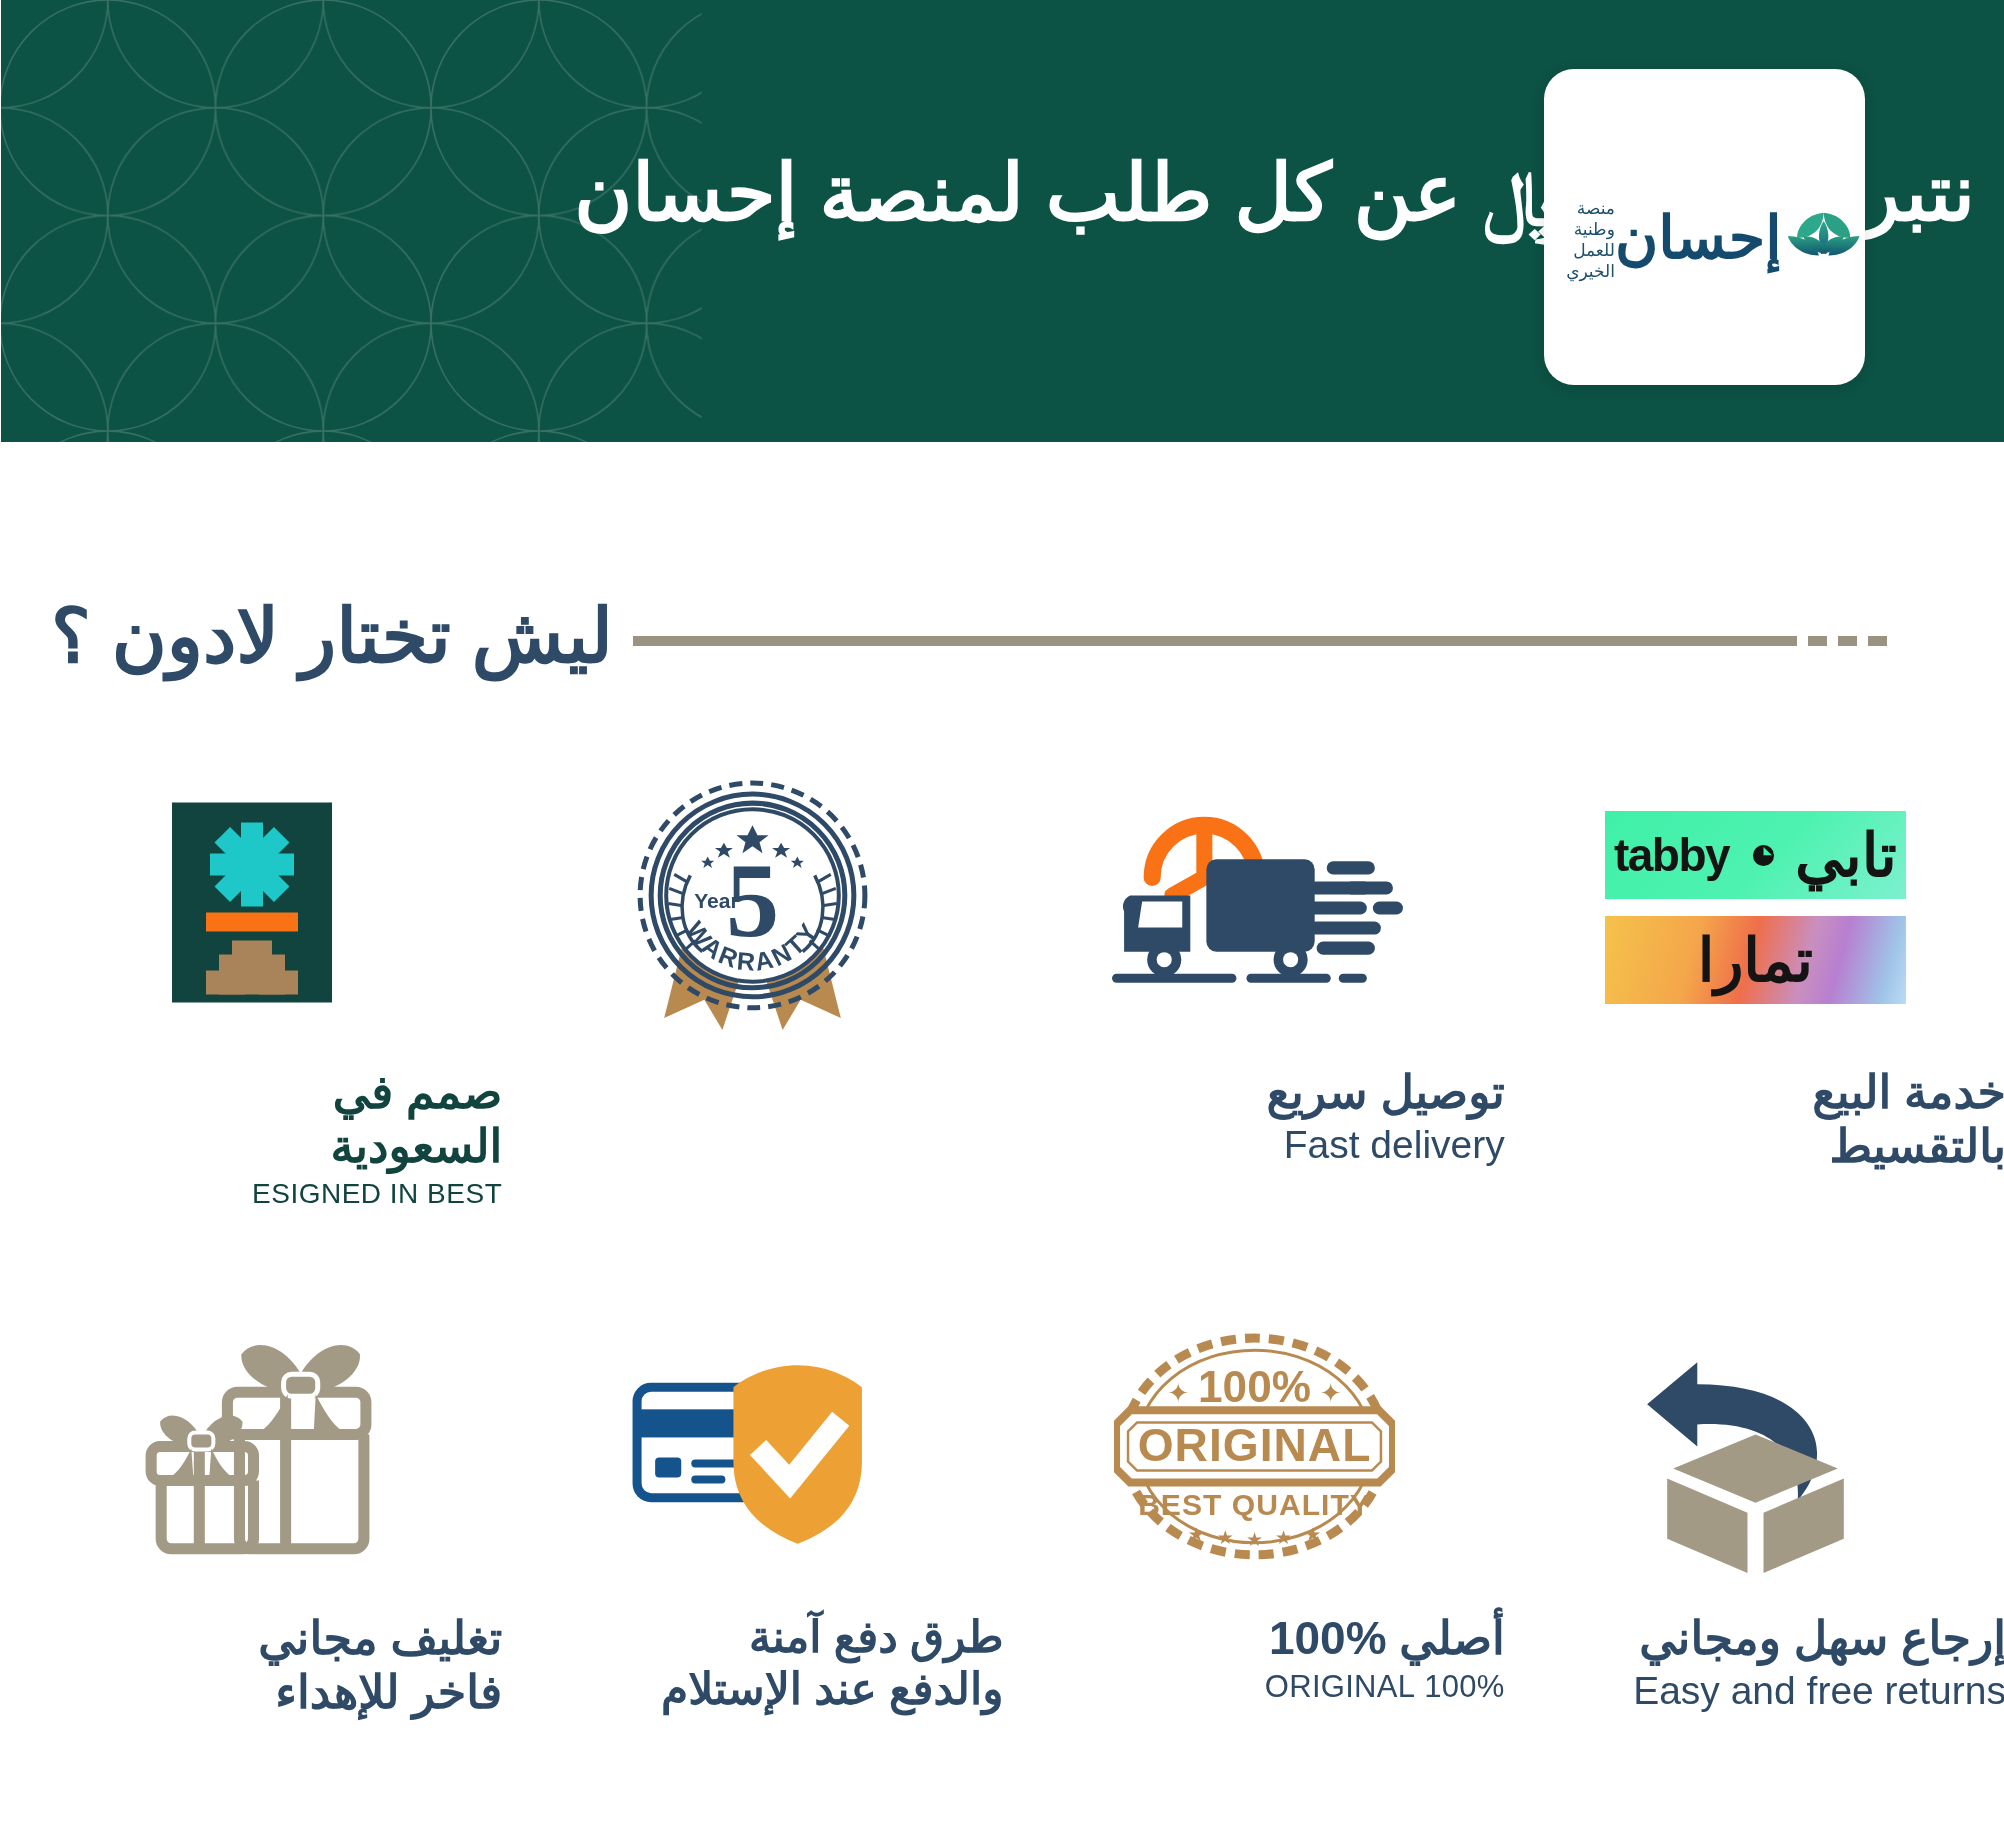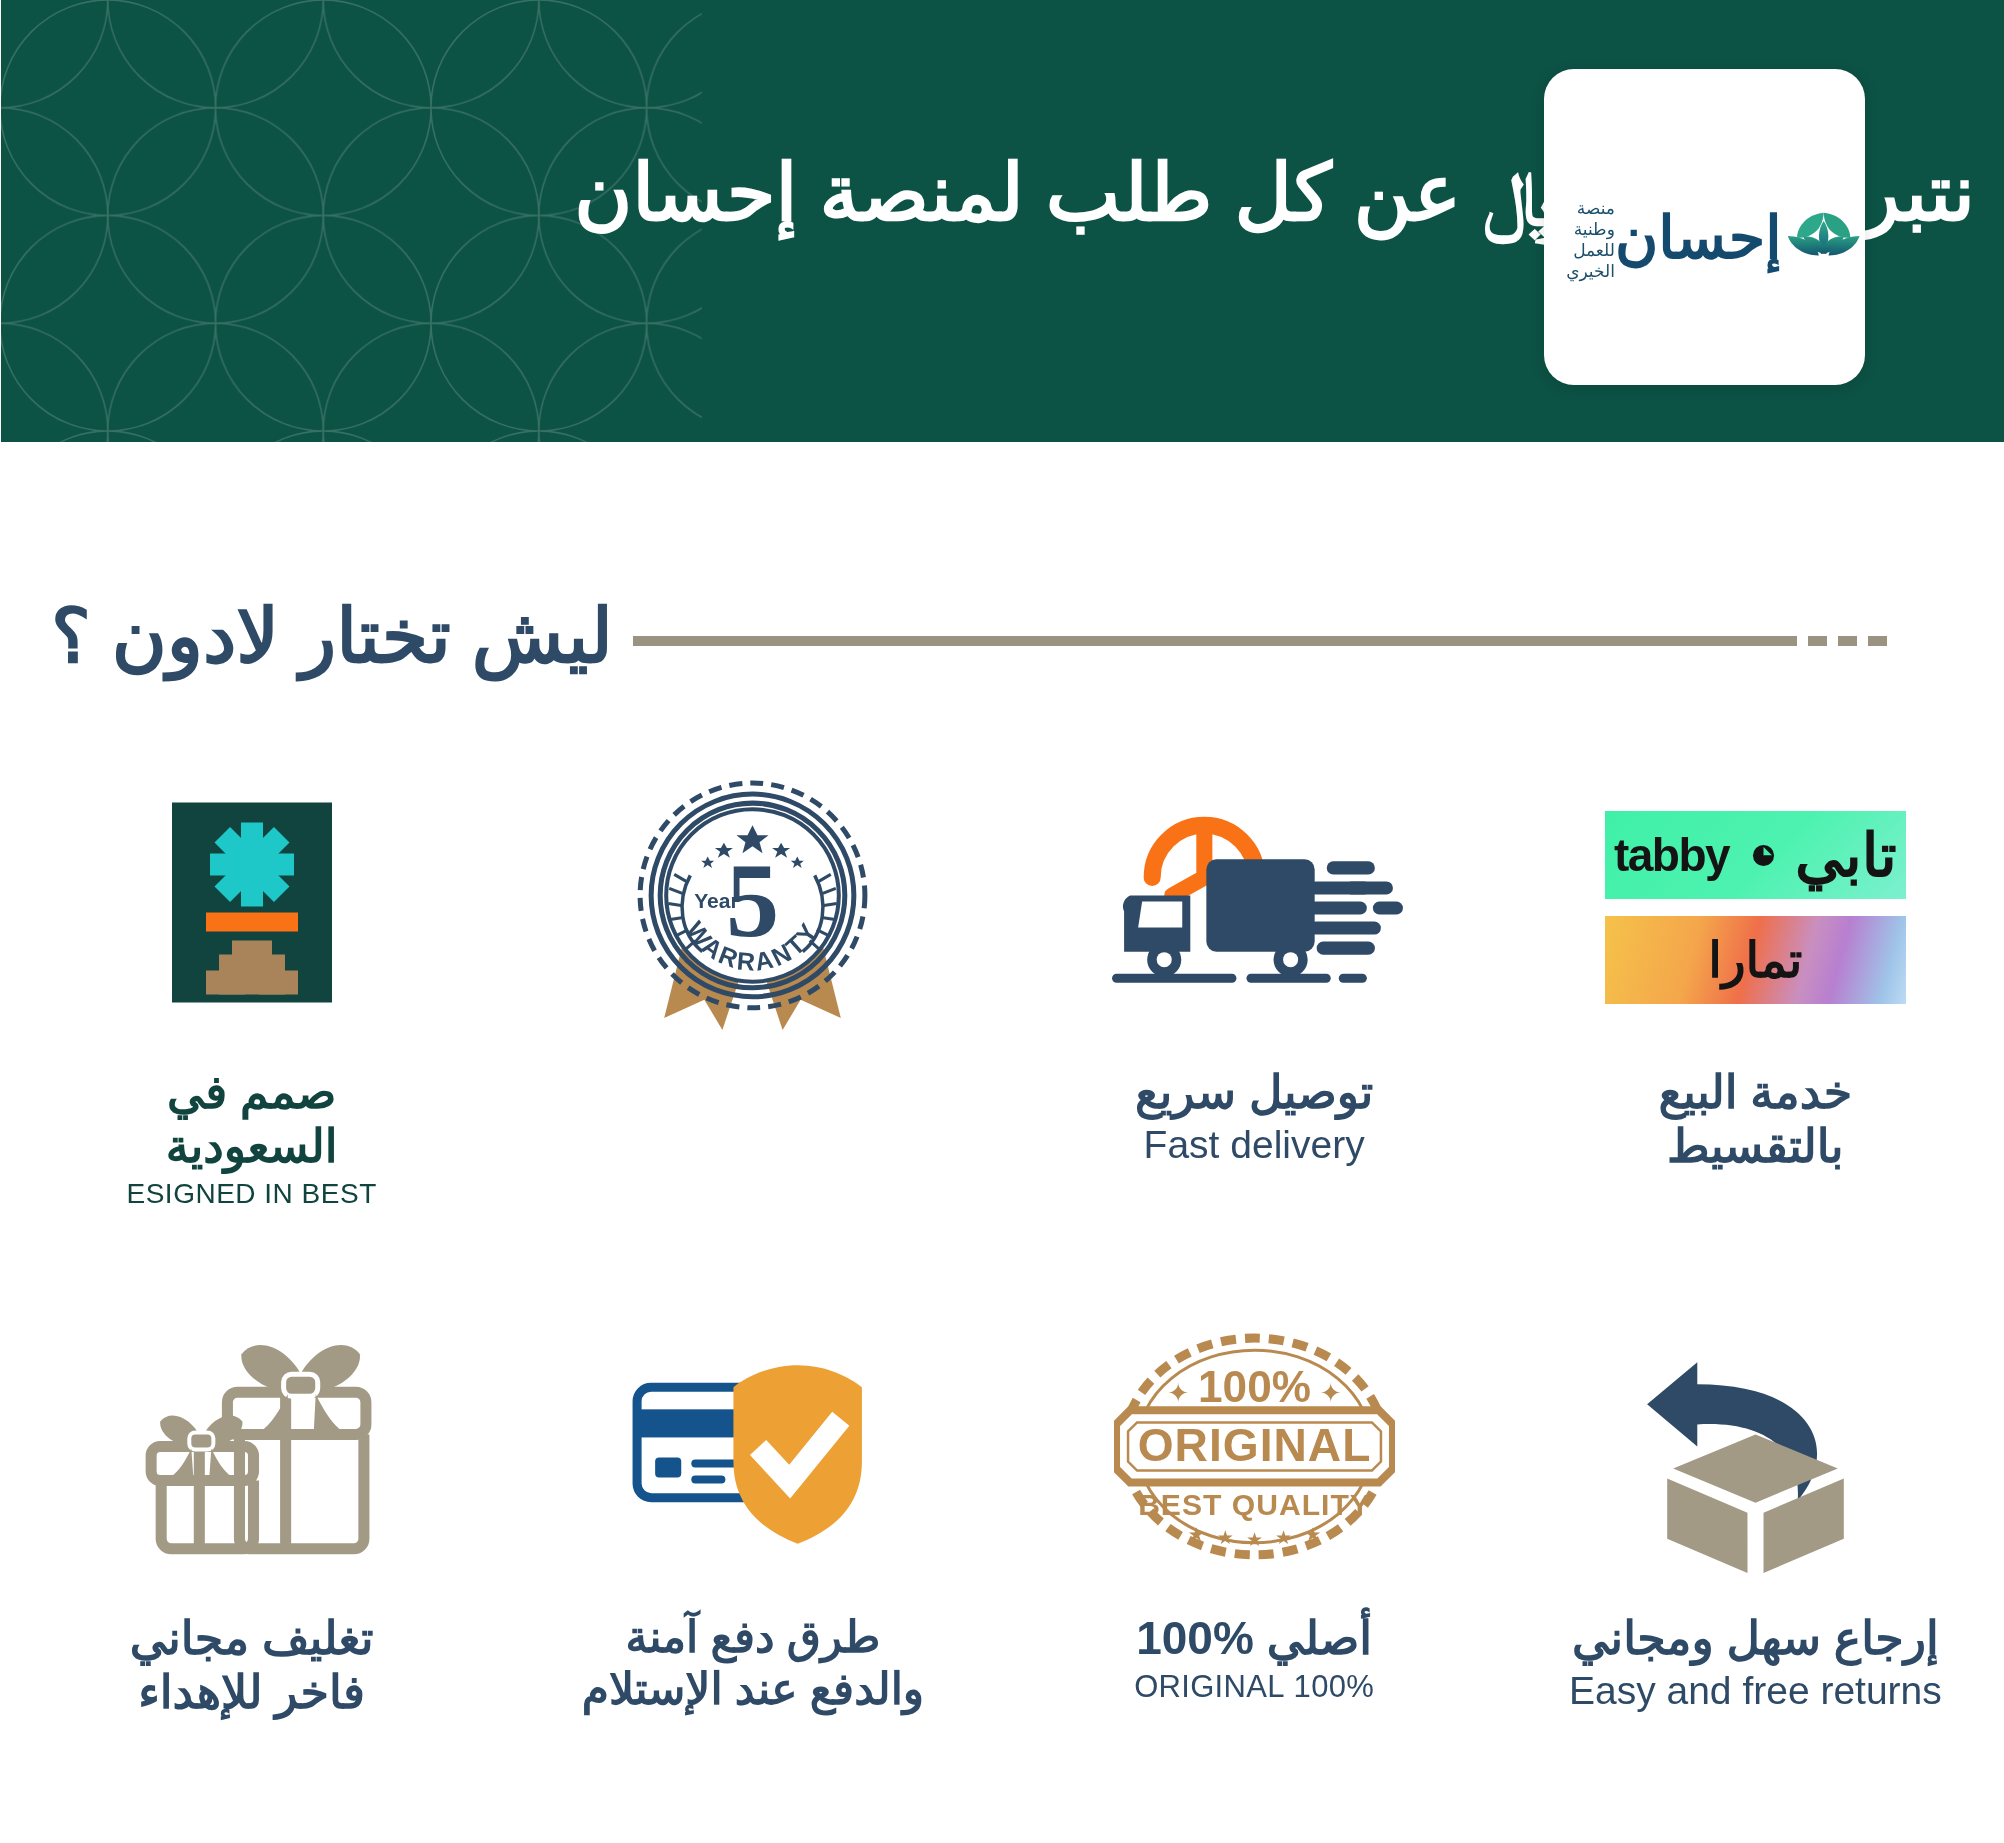--- a/index.html
+++ b/index.html
@@ -110,21 +110,20 @@
     align-items:center;
     justify-content:flex-start;
   }
   .icon-box{
     height:311px;
     display:flex;align-items:center;justify-content:center;
     width:100%;
   }
   .cell-labels{
     margin-top:2px;
-    text-align:center;
     width:100%;
   }
   .lbl-ar{
     color:#2e4a66;
     font-size:46px;
     font-weight:700;
     line-height:1.18;
     white-space:pre-line;
   }
   .lbl-en{
@@ -144,21 +143,21 @@
   .chip{
     width:301px;height:88px;
     display:flex;align-items:center;justify-content:center;
     gap:20px;
     direction:ltr;
   }
   .chip-tabby{background:linear-gradient(135deg,#3ff0a8 0%,#4ef2b0 55%,#7df0cf 100%);}
   .chip-tamara{background:linear-gradient(105deg,#f5c24a 0%,#f4a64b 30%,#ef6f4a 48%,#c98fc0 66%,#b77fd0 76%,#9fc4e8 92%,#bcdcf5 100%);}
   .chip-word{font-size:46px;font-weight:700;color:#141414;letter-spacing:-1.5px;}
   .chip-ar{font-size:60px;font-weight:700;color:#141414;}
-  .chip-ar-tamara{font-size:49px;font-weight:700;color:#141414;}
+  .chip-ar-tamara{font-size:60px;font-weight:700;color:#141414;}
   .tabby-star{display:inline-block;width:23px;height:23px;margin-left:3px;}
 </style>
 </head>
 <body>
 
 <div class="banner">
 
   <svg class="banner-pattern" viewBox="0 0 4000 882" preserveAspectRatio="xMidYMid slice">
     <defs>
       <pattern id="petal" x="0" y="0" width="430" height="430" patternUnits="userSpaceOnUse">

